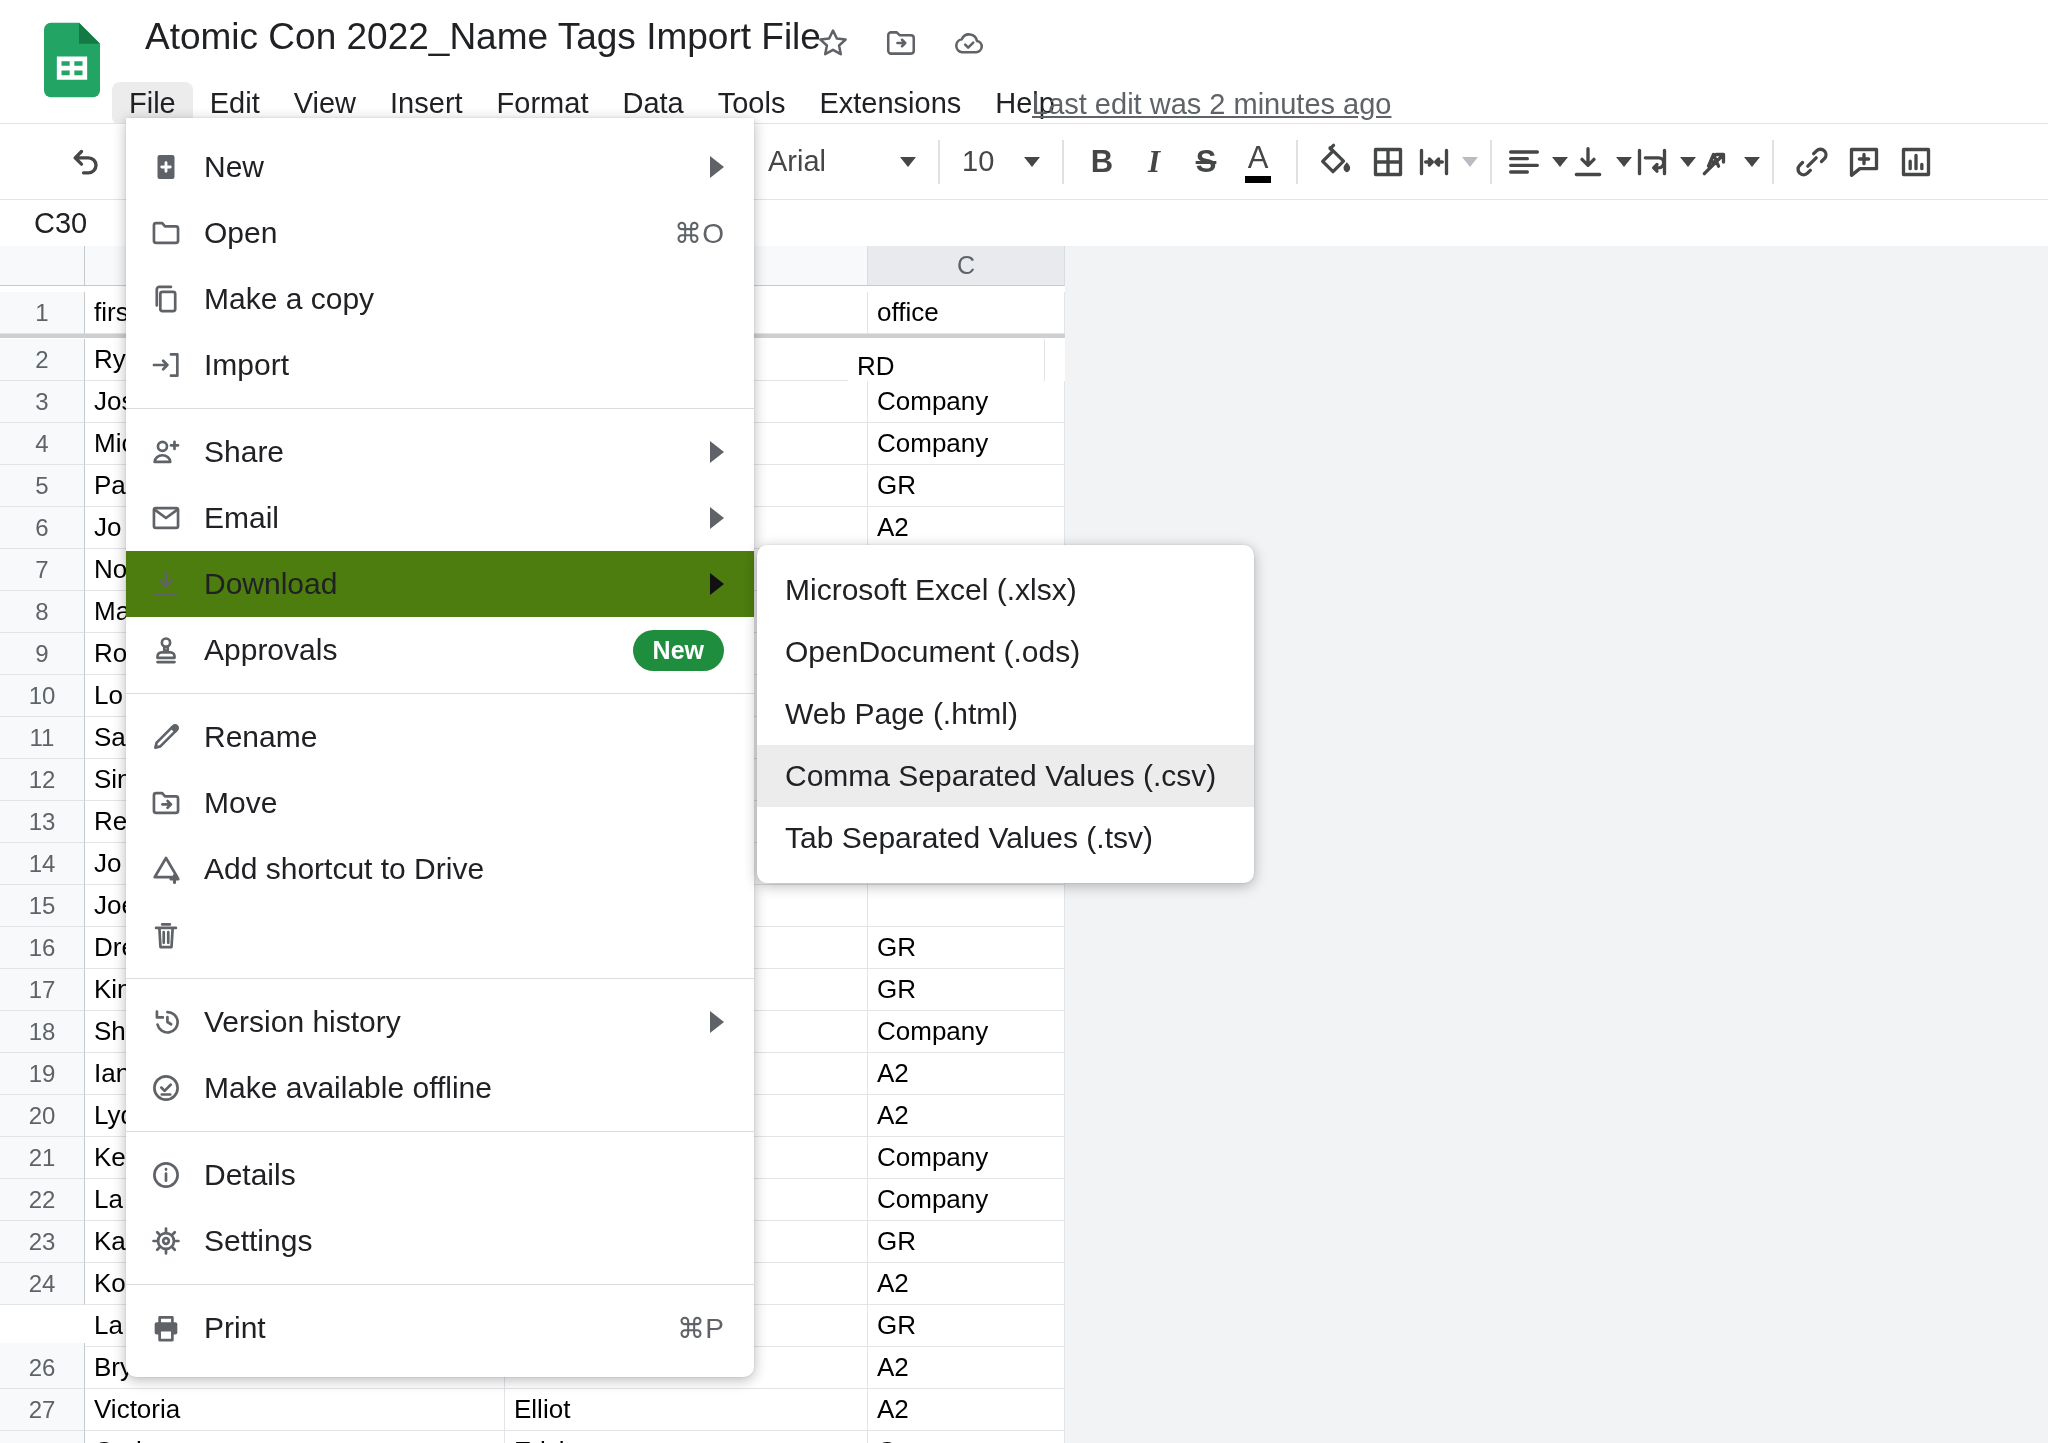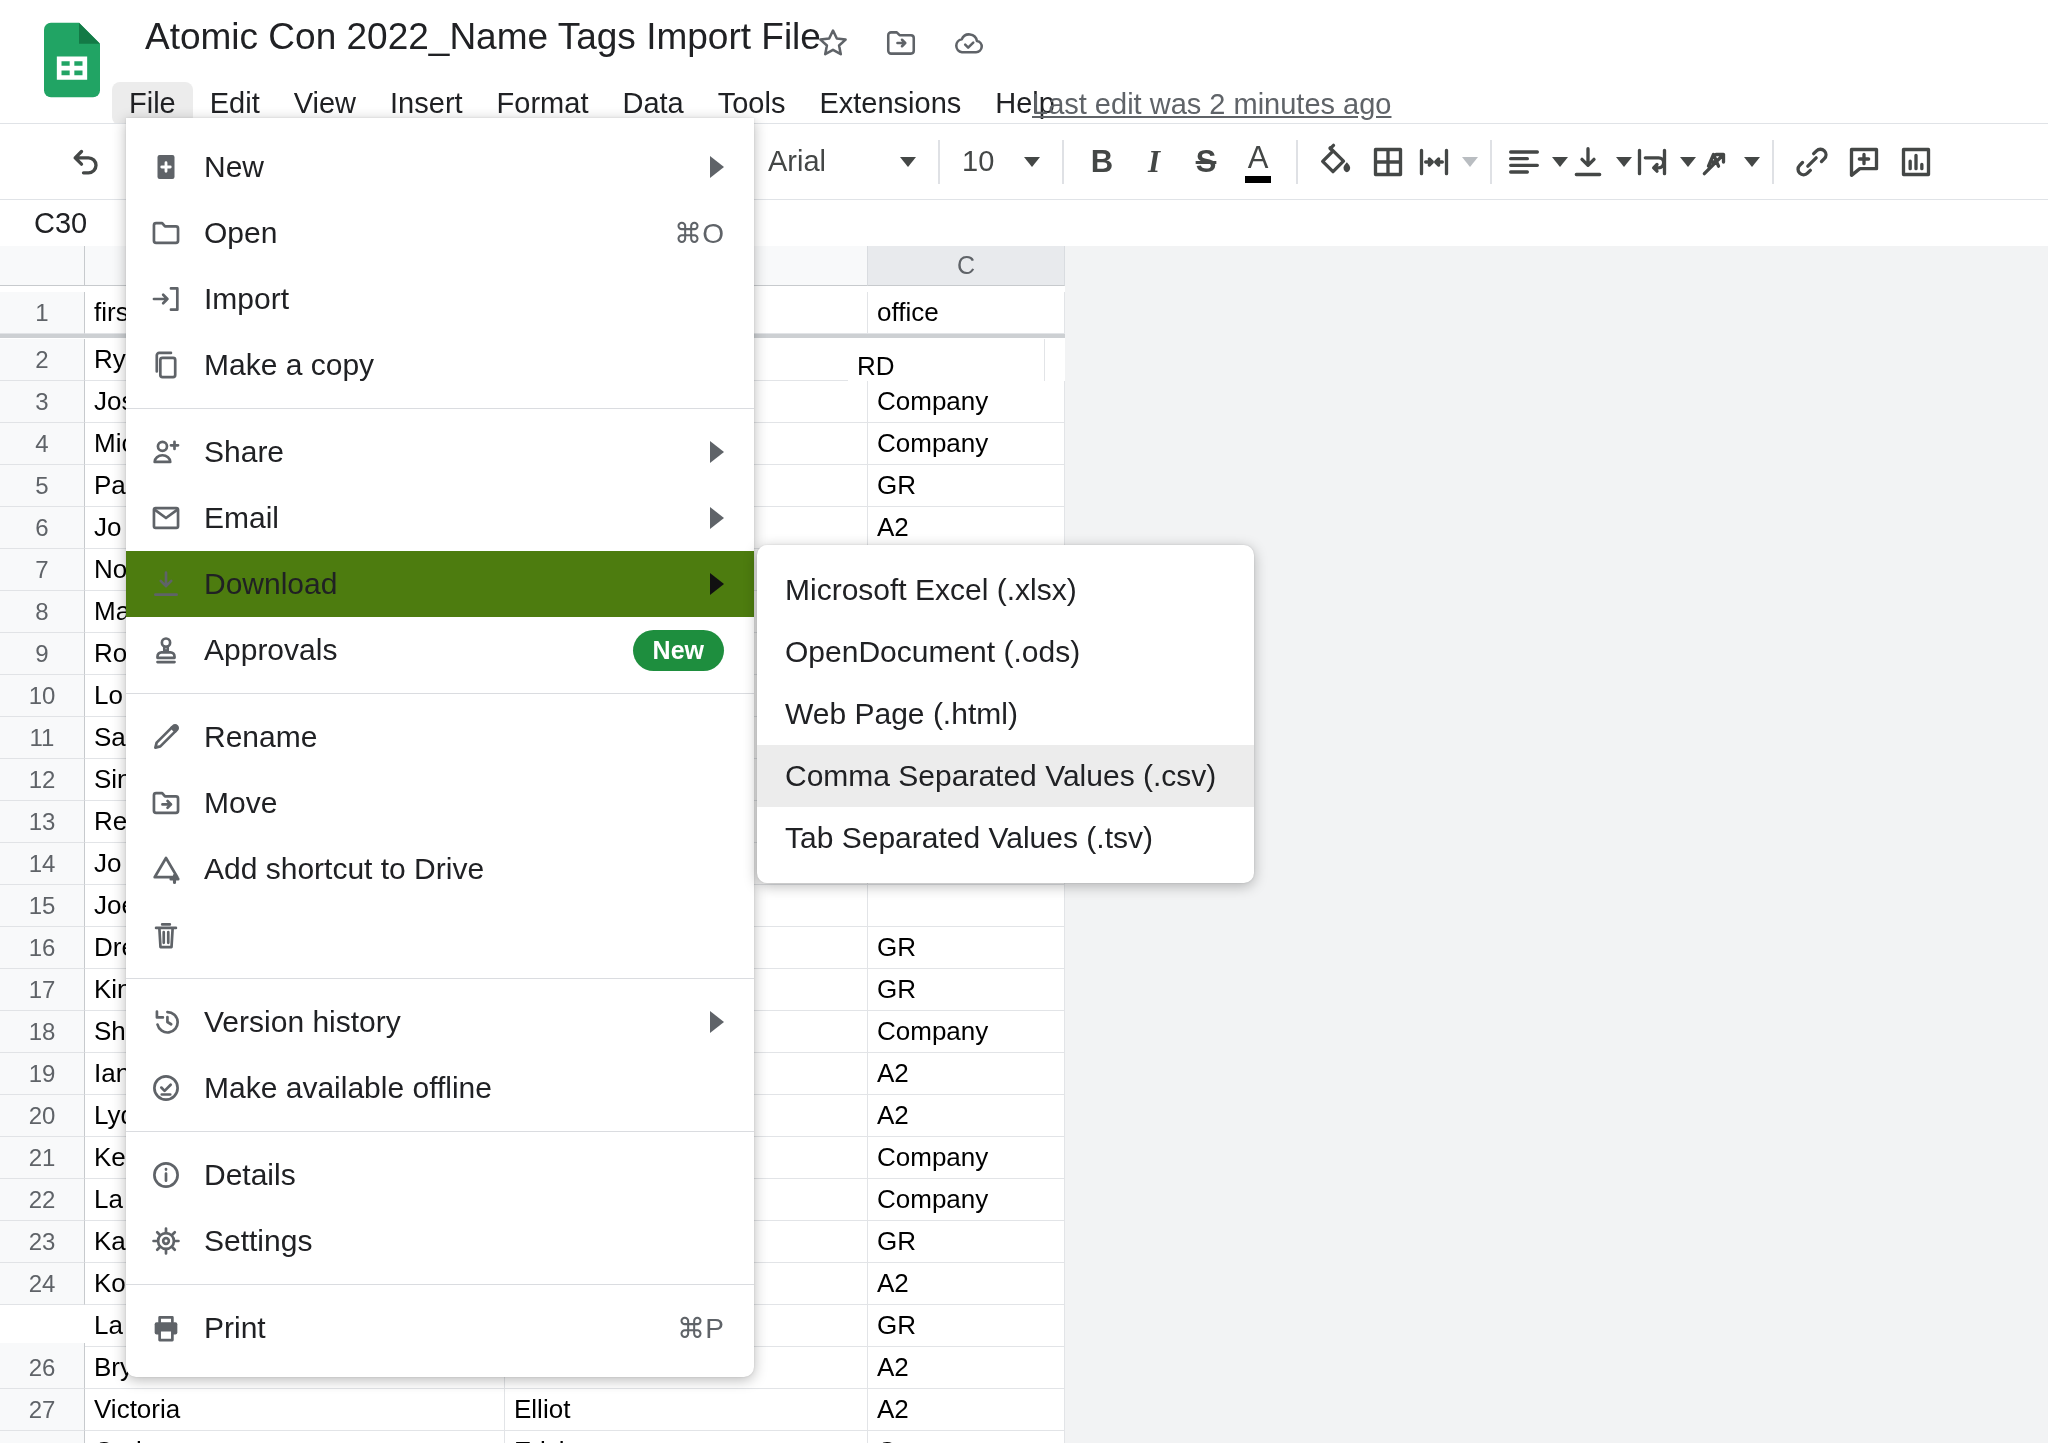--- a/index.html
+++ b/index.html
@@ -358,33 +358,33 @@
         <svg viewBox="0 0 24 24">
           <path d="M3.5 6.5a1.5 1.5 0 0 1 1.5-1.5h4.3l2 2.3H19a1.5 1.5 0 0 1 1.5 1.5v8.7a1.5 1.5 0 0 1-1.5 1.5H5a1.5 1.5 0 0 1-1.5-1.5z"></path>
         </svg>
       </span>
       <span class="fm-label">Open</span>
       <span class="fm-shortcut">⌘O</span>
     </div>
     <div class="fm-item">
       <span class="fm-icon">
         <svg viewBox="0 0 24 24">
-          <path d="M3.5 12h9.5M13 12l-3-3M13 12l-3 3M15.5 4.5h4.5v15h-4.5"></path>
-        </svg>
-      </span>
-      <span class="fm-label">Import</span>
-    </div>
-    <div class="fm-item">
-      <span class="fm-icon">
-        <svg viewBox="0 0 24 24">
           <rect x="8" y="7" width="10.5" height="13.5" rx="1.5"></rect>
           <path d="M5.5 16.5V5.2A1.7 1.7 0 0 1 7.2 3.5h8.3"></path>
         </svg>
       </span>
       <span class="fm-label">Make a copy</span>
+    </div>
+    <div class="fm-item">
+      <span class="fm-icon">
+        <svg viewBox="0 0 24 24">
+          <path d="M3.5 12h9.5M13 12l-3-3M13 12l-3 3M15.5 4.5h4.5v15h-4.5"></path>
+        </svg>
+      </span>
+      <span class="fm-label">Import</span>
     </div>
     <div class="fm-div"></div>
     <div class="fm-item">
       <span class="fm-icon">
         <svg viewBox="0 0 24 24">
           <circle cx="9.5" cy="8" r="3.2"></circle>
           <path d="M4 19a5.5 4.7 0 0 1 11 0z"></path>
           <path d="M18 4.8v5M15.5 7.3h5"></path>
         </svg>
       </span>

